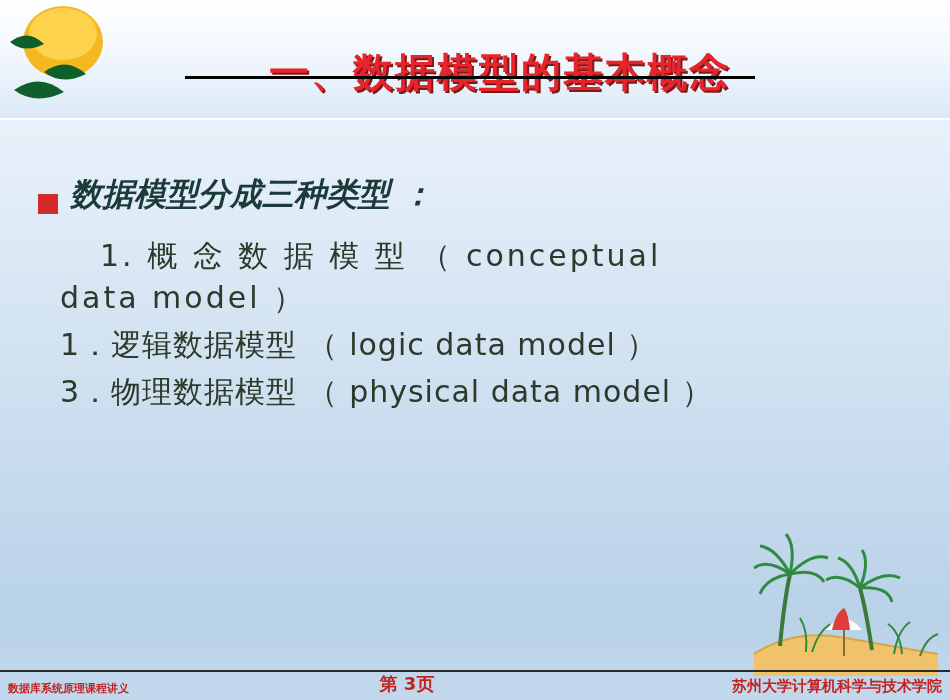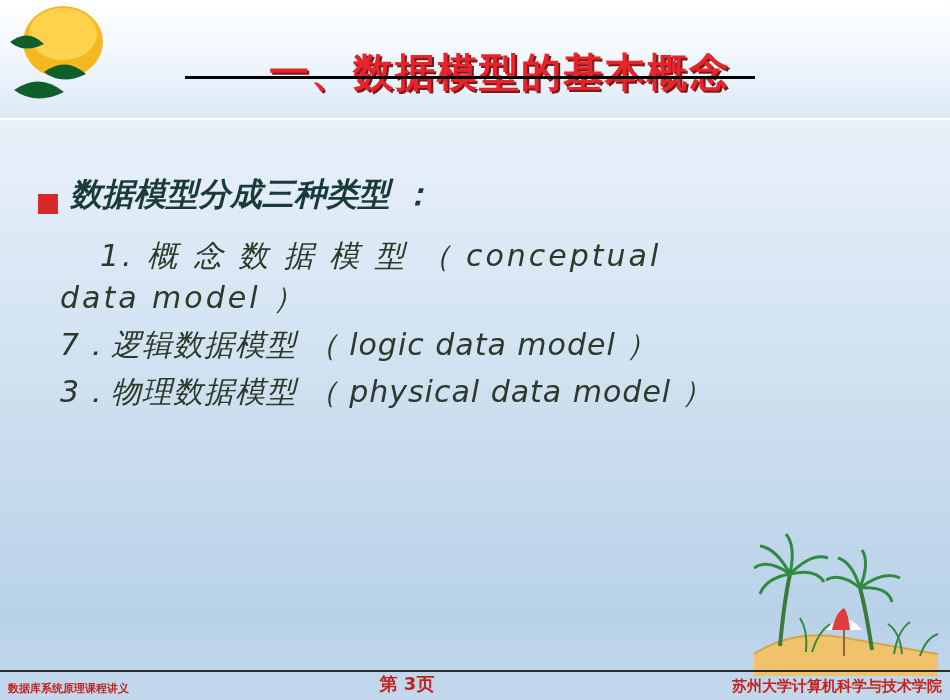--- a/index.html
+++ b/index.html
@@ -93,21 +93,20 @@
     color: #1b3b3b;
     line-height: 1.4;
   }
   .item {
     font-family: "DejaVu Sans", sans-serif;
     font-size: 30px;
     color: #2b3a2a;
     line-height: 1.42;
     padding: 0 40px 0 60px;
     margin-bottom: 4px;
-    font-style: italic;
   }
   .item.first {
     text-indent: 40px;
     letter-spacing: 3px;
   }
   .item.second { letter-spacing: 1px; }
   .item.third { letter-spacing: 1px; }
   
   .footer-line {
     position: absolute;
@@ -178,21 +177,21 @@
   <div class="title-strike"></div>
 
   <div class="content">
 
     <div class="bullet-row">
       <span class="bullet-square"></span>
       <span class="bullet-text">数据模型分成三种类型 ：</span>
     </div>
 
     <div class="item first">1. 概 念 数 据 模 型 （ conceptual data model ）</div>
-    <div class="item second">7．逻辑数据模型 （ logic data model ）</div>
+    <div class="item second">1．逻辑数据模型 （ logic data model ）</div>
     <div class="item third">3．物理数据模型 （ physical data model ）</div>
 
   </div>
 
   <div class="island">
     <svg width="200" height="150" viewBox="0 0 200 150">
 
       <path d="M10 128 q40 -26 92 -16 q56 10 92 16 l0 22 l-184 0 z" fill="#f0c36a"></path>
       <path d="M10 128 q40 -26 92 -16 q56 10 92 16" fill="none" stroke="#d8a548" stroke-width="2"></path>
 

